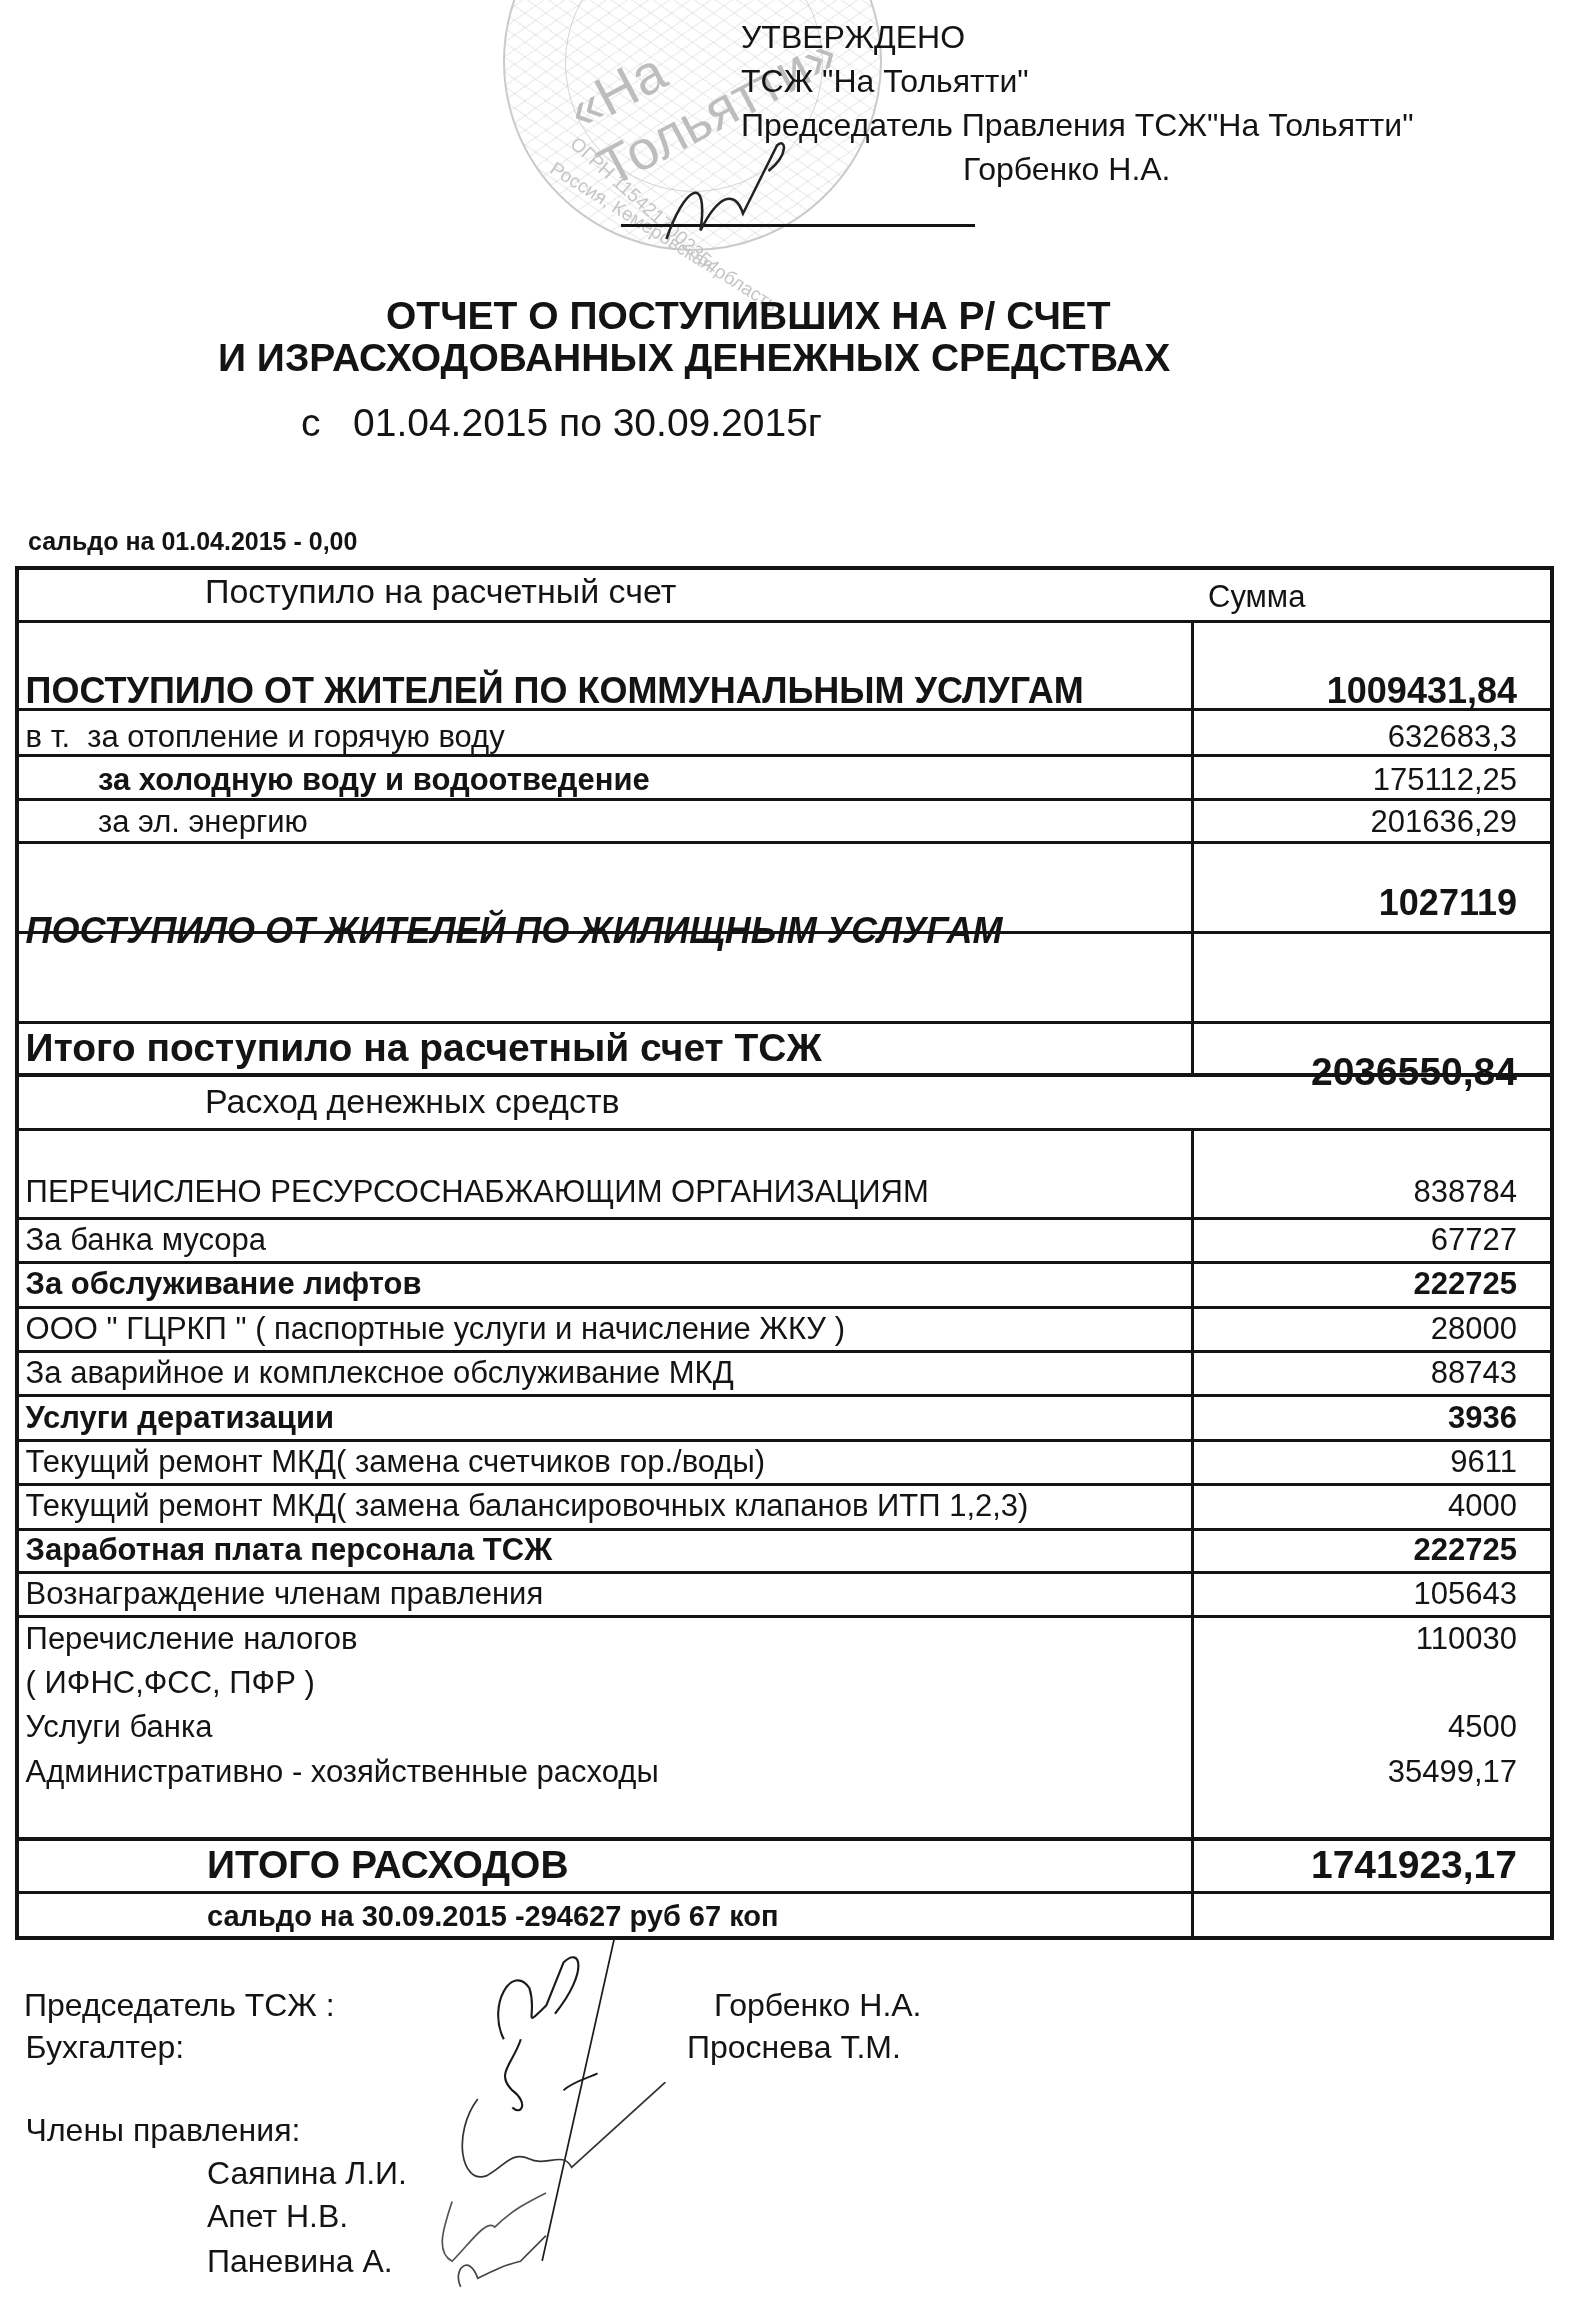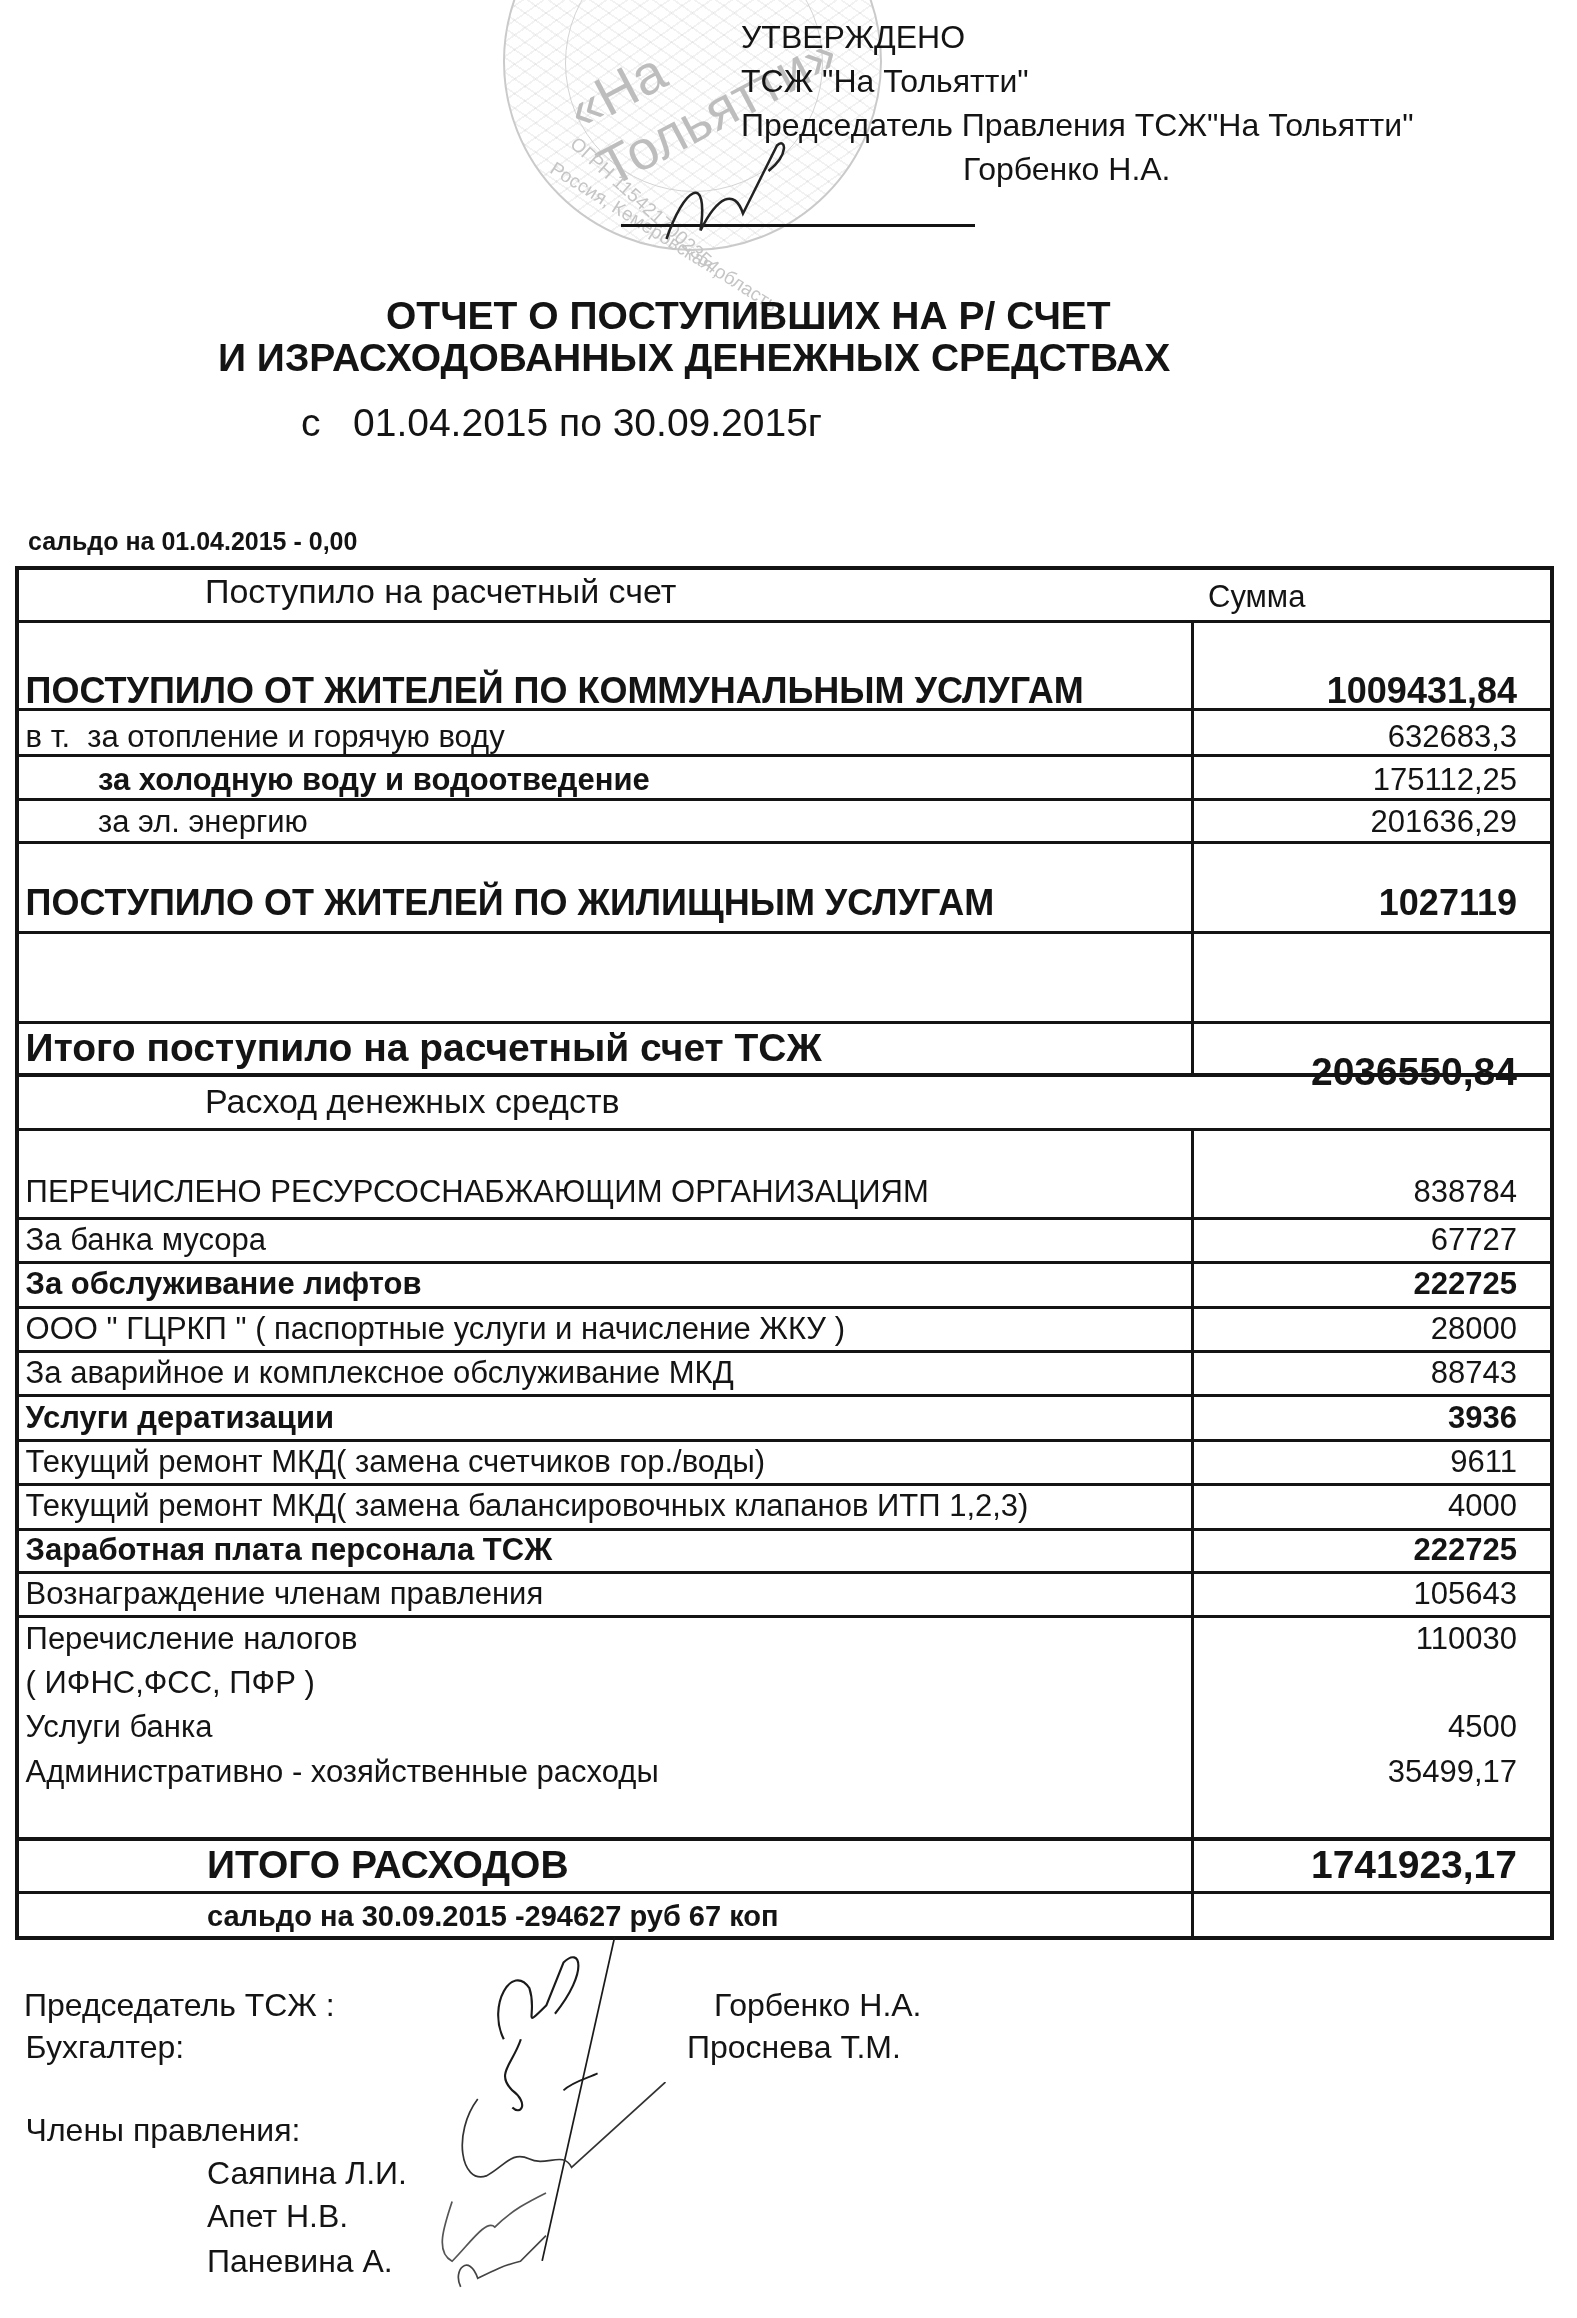--- a/index.html
+++ b/index.html
@@ -122,21 +122,21 @@
 
 <div class="cell-l f-reg" style="top:719px; white-space:pre;">в т.  за отопление и горячую воду</div>
 <div class="cell-r f-reg" style="top:719px;">632683,3</div>
 
 <div class="cell-l f-semi" style="left:98px; top:762px;">за холодную воду и водоотведение</div>
 <div class="cell-r f-reg" style="top:762px;">175112,25</div>
 
 <div class="cell-l f-reg" style="left:98px; top:804px;">за эл. энергию</div>
 <div class="cell-r f-reg" style="top:804px;">201636,29</div>
 
-<div class="cell-l f-bold40" style="top:882px;">ПОСТУПИЛО ОТ ЖИТЕЛЕЙ ПО ЖИЛИЩНЫМ УСЛУГАМ</div>
+<div class="cell-l f-bold40" style="top:910px;font-style:italic;">ПОСТУПИЛО ОТ ЖИТЕЛЕЙ ПО ЖИЛИЩНЫМ УСЛУГАМ</div>
 <div class="cell-r f-bold40" style="top:882px;">1027119</div>
 
 <div class="cell-l f-big" style="top:1026px;">Итого поступило на расчетный счет ТСЖ</div>
 <div class="cell-r f-big" style="top:1050px;">2036550,84</div>
 
 <div class="abs f-hdr" style="left:205px; top:1082px;">Расход денежных средств</div>
 
 <div class="cell-l f-reg" style="top:1174px;">ПЕРЕЧИСЛЕНО РЕСУРСОСНАБЖАЮЩИМ ОРГАНИЗАЦИЯМ</div>
 <div class="cell-r f-reg" style="top:1174px;">838784</div>
 

